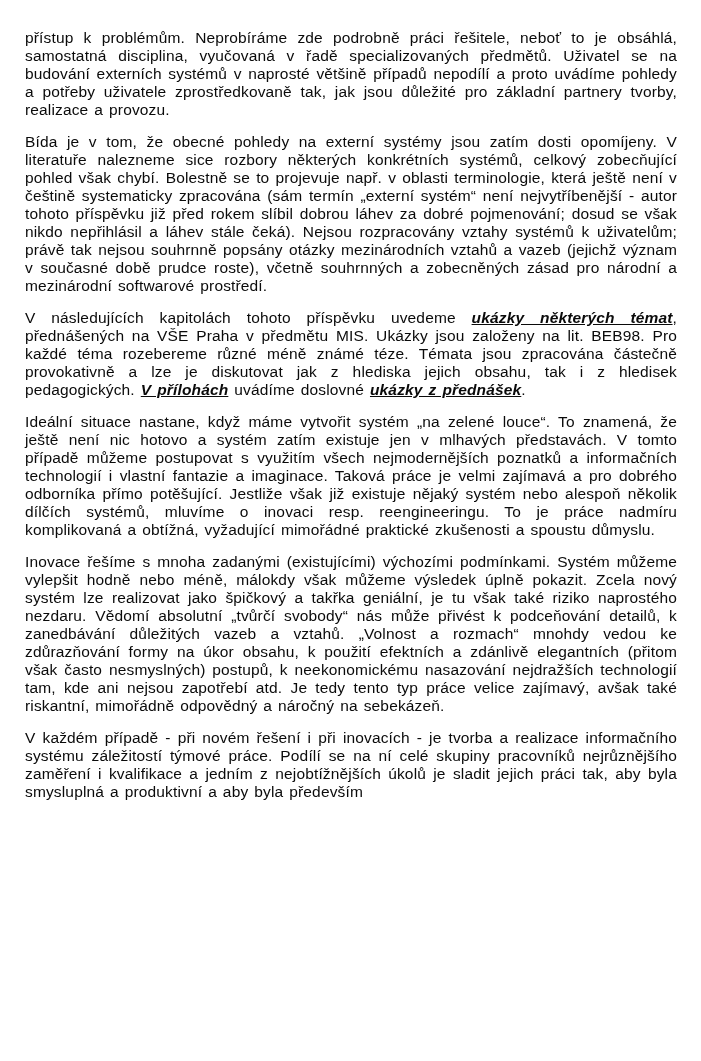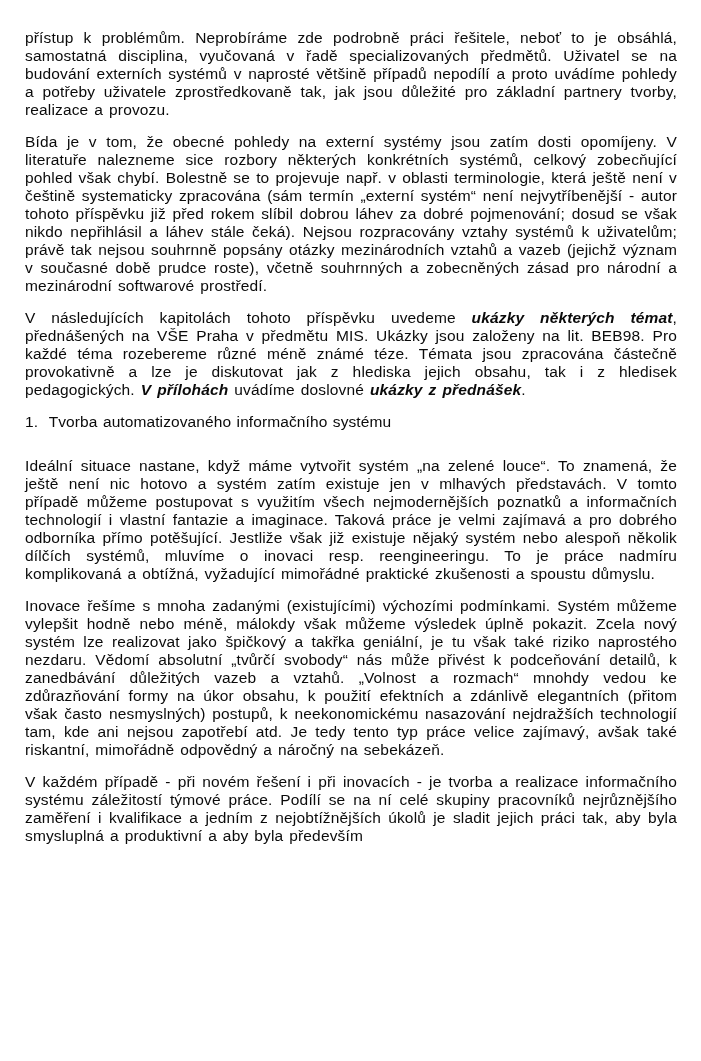--- a/index.html
+++ b/index.html
@@ -32,28 +32,27 @@
   }
   .page .heading {
     font-size: 15.5px;
     font-weight: bold;
     margin: 2px 0 26px 0;
     letter-spacing: 0.1px;
     word-spacing: 1px;
   }
   .run { white-space: pre-wrap; }
   .run.b  { font-weight: normal; }
-  .run.bi { font-weight: bold; font-style: italic; }
+  .run.bi { font-weight: bold; font-style: italic; text-decoration: underline; }
 </style>
 </head>
 <body>
 
 <div class="page" style="background: rgb(255, 255, 255); color: rgb(10, 10, 10);">
   <div id="document-content">
       <p class="para"><span class="run">přístup k problémům. Neprobíráme zde podrobně práci řešitele, neboť to je obsáhlá, samostatná disciplina, vyučovaná v řadě specializovaných předmětů. Uživatel se na budování externích systémů v naprosté většině případů nepodílí a proto uvádíme pohledy a potřeby uživatele zprostředkovaně tak, jak jsou důležité pro základní partnery tvorby, realizace a provozu.</span></p>
       <p class="para"><span class="run">Bída je v tom, že obecné pohledy na externí systémy jsou zatím dosti opomíjeny. V literatuře nalezneme sice rozbory některých konkrétních systémů, celkový zobecňující pohled však chybí. Bolestně se to projevuje např. v oblasti terminologie, která ještě není v češtině systematicky zpracována (sám termín „externí systém“ není nejvytříbenější - autor tohoto příspěvku již před rokem slíbil dobrou láhev za dobré pojmenování; dosud se však nikdo nepřihlásil a láhev stále čeká). Nejsou rozpracovány vztahy systémů k uživatelům; právě tak nejsou souhrnně popsány otázky mezinárodních vztahů a vazeb (jejichž význam v současné době prudce roste), včetně souhrnných a zobecněných zásad pro národní a mezinárodní softwarové prostředí.</span></p>
       <p class="para"><span class="run">V následujících kapitolách tohoto příspěvku uvedeme </span><span class="run bi">ukázky některých témat</span><span class="run">, přednášených na VŠE Praha v předmětu MIS. Ukázky jsou založeny na </span><span class="run b">lit. BEB98</span><span class="run">. Pro každé téma rozebereme různé méně známé téze. Témata jsou zpracována částečně provokativně a lze je diskutovat jak z hlediska jejich obsahu, tak i z hledisek pedagogických. </span><span class="run bi">V přílohách</span><span class="run"> uvádíme doslovné </span><span class="run bi">ukázky z přednášek</span><span class="run">.</span></p>
-      <h2 class="heading"><span class="run b">1.  Tvorba automatizovaného informačního systému</span></h2>
       <p class="para"><span class="run">Ideální situace nastane, když máme vytvořit systém „na zelené louce“. To znamená, že ještě není nic hotovo a systém zatím existuje jen v mlhavých představách. V tomto případě můžeme postupovat s využitím všech nejmodernějších poznatků a informačních technologií i vlastní fantazie a imaginace. Taková práce je velmi zajímavá a pro dobrého odborníka přímo potěšující. Jestliže však již existuje nějaký systém nebo alespoň několik dílčích systémů, mluvíme o inovaci resp. reengineeringu. To je práce nadmíru komplikovaná a obtížná, vyžadující mimořádné praktické zkušenosti a spoustu důmyslu.</span></p>
       <p class="para"><span class="run">Inovace řešíme s mnoha zadanými (existujícími) výchozími podmínkami. Systém můžeme vylepšit hodně nebo méně, málokdy však můžeme výsledek úplně pokazit. Zcela nový systém lze realizovat jako špičkový a takřka geniální, je tu však také riziko naprostého nezdaru. Vědomí absolutní „tvůrčí svobody“ nás může přivést k podceňování detailů, k zanedbávání důležitých vazeb a vztahů. „Volnost a rozmach“ mnohdy vedou ke zdůrazňování formy na úkor obsahu, k použití efektních a zdánlivě elegantních (přitom však často nesmyslných) postupů, k neekonomickému nasazování nejdražších technologií tam, kde ani nejsou zapotřebí atd. Je tedy tento typ práce velice zajímavý, avšak také riskantní, mimořádně odpovědný a náročný na sebekázeň.</span></p>
       <p class="para"><span class="run">V každém případě - při novém řešení i při inovacích - je tvorba a realizace informačního systému záležitostí týmové práce. Podílí se na ní celé skupiny pracovníků nejrůznějšího zaměření i kvalifikace a jedním z nejobtížnějších úkolů je sladit jejich práci tak, aby byla smysluplná a produktivní a aby byla především</span></p>
     </div>
 </div>
 
 </body></html>

